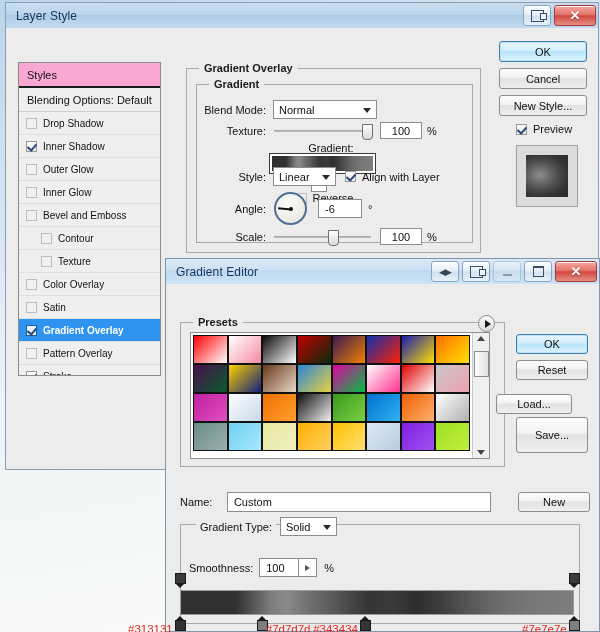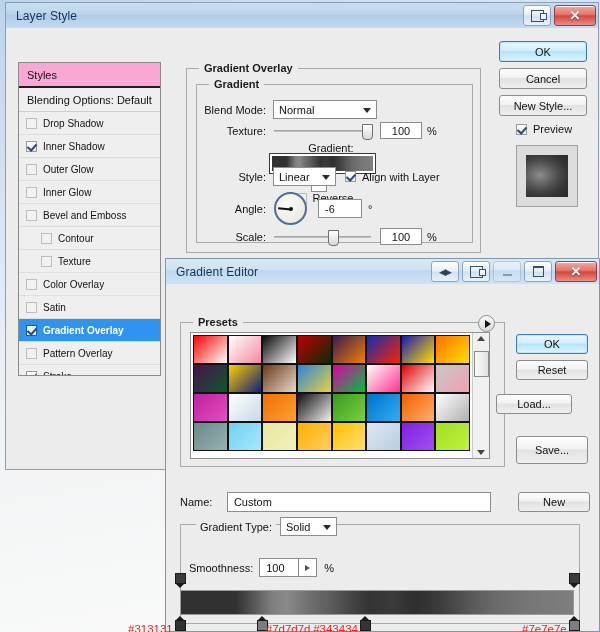--- a/index.html
+++ b/index.html
@@ -480,21 +480,21 @@
             <span class="ar up"></span>
             <span class="thumb"></span>
             <span class="ar dn"></span>
           </div>
         </div>
       </div>
 
       <div class="pbtn default" style="position:absolute; left:350px; top:50px; width:72px; height:20px;">OK</div>
       <div class="pbtn" style="position:absolute; left:350px; top:76px; width:72px; height:20px;">Reset</div>
       <div class="pbtn" style="position:absolute; left:330px; top:110px; width:76px; height:20px;">Load...</div>
-      <div class="pbtn" style="position:absolute; left:350px; top:152px; width:72px; height:28px;">Save...</div>
+      <div class="pbtn" style="position:absolute; left:350px; top:133px; width:72px; height:36px;">Save...</div>
 
       <div class="row" style="left:14px; top:208px; width:410px;">
         <span class="lbl" style="width:42px; text-align:left;">Name:</span>
         <div class="numbox lft" style="width:265px; height:20px; margin-left:5px;">
           <span>Custom</span>
         </div>
         <div class="pbtn" style="width:72px; height:20px; margin-left:27px;">New</div>
       </div>
 
       <div class="gbox" id="typeGrp"></div>

